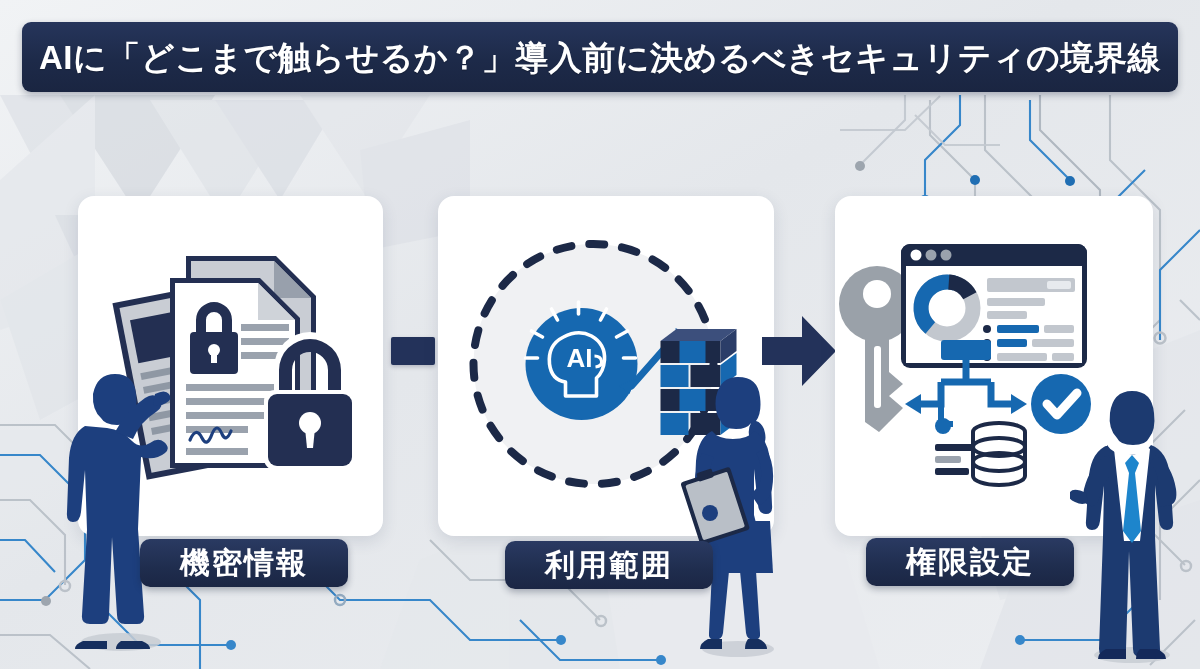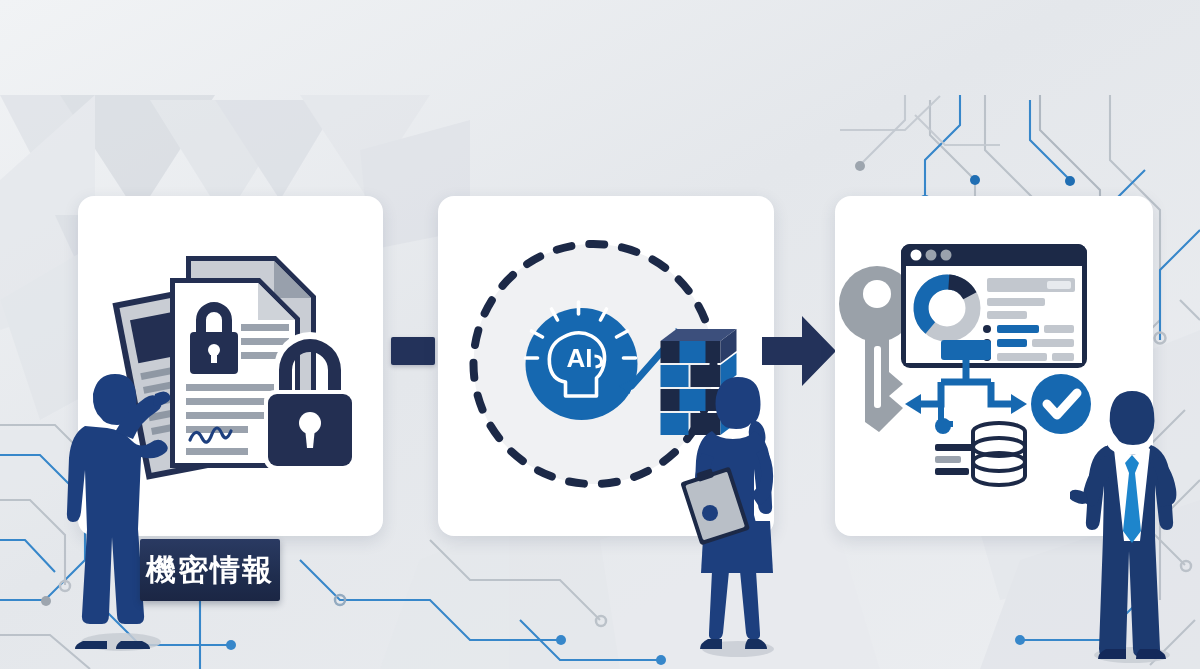--- a/index.html
+++ b/index.html
@@ -55,25 +55,25 @@
   #connector-2{position:absolute;left:762px;top:312px;width:74px;height:78px;}
 
   
   .person{position:absolute;}
   #person-1{left:55px;top:370px;width:130px;height:285px;}
   #person-2{left:680px;top:375px;width:115px;height:285px;}
   #person-3{left:1070px;top:385px;width:120px;height:280px;}
 
   
   .step-label{
-    position:absolute;height:62px;border-radius:2px;
+    position:absolute;height:48px;border-radius:10px;
     background:linear-gradient(180deg,#2a3a62 0%,#1f2d4e 60%,#1b2644 100%);
     box-shadow:0 3px 7px rgba(25,35,60,.33);
     display:flex;align-items:center;justify-content:center;
-    padding:0 6px;
+    padding:0 40px;
   }
   .step-label span{
     color:#ffffff;font-size:30px;font-weight:700;letter-spacing:2px;
     white-space:nowrap;line-height:1;
   }
   #label-1{left:140px;top:539px;}
   #label-2{left:505px;top:541px;}
   #label-3{left:866px;top:538px;}
 </style>
 </head>
@@ -154,20 +154,23 @@
       <circle cx="46" cy="601" r="5" fill="#9aa2ab" stroke="none"></circle>
       <circle cx="65" cy="586" r="5" fill="none" stroke="#b9c0c8" stroke-width="2.5"></circle>
       <circle cx="231" cy="645" r="5" fill="#2e82c9" stroke="none"></circle>
       <circle cx="561" cy="640" r="5" fill="#2e82c9" stroke="none"></circle>
       <circle cx="601" cy="621" r="5" fill="none" stroke="#b9c0c8" stroke-width="2.5"></circle>
       <circle cx="661" cy="660" r="5" fill="#2e82c9" stroke="none"></circle>
       <circle cx="340" cy="600" r="5" fill="none" stroke="#8fa7be" stroke-width="2.5"></circle>
     </g>
   </svg>
 
+  <div id="title-bar">
+    <div id="title-text">AIに「どこまで触らせるか？」導入前に決めるべきセキュリティの境界線</div>
+  </div>
 
 
   <div class="panel" id="panel-1">
     <svg class="panel-svg" viewBox="0 0 305 340">
 
       <g transform="rotate(-11 120 170)">
         <path d="M48 92 L150 92 L150 272 L48 272 Z" fill="#232f52"></path>
         <path d="M54 98 L144 98 L144 266 L54 266 Z" fill="#c9cdd4"></path>
         <rect x="62" y="112" width="72" height="44" fill="#232f52"></rect>
         <rect x="62" y="166" width="72" height="7" fill="#8f98a4"></rect>
@@ -399,14 +402,20 @@
 
     <path d="M86 70 q16 10 20 34 q2 14 -6 16 l-10 2 l-2 -16 q2 -18 -8 -28 z" fill="#1c3a70"></path>
 
     <path d="M36 264 q-8 4 -8 10 l28 0 l0 -10 z" fill="#14295a"></path>
     <path d="M70 264 q-4 4 -4 10 l30 0 q0 -6 -9 -10 z" fill="#14295a"></path>
   </svg>
 
   <div class="step-label" id="label-1">
     <span>機密情報</span>
   </div>
+  <div class="step-label" id="label-2">
+    <span>利用範囲</span>
+  </div>
+  <div class="step-label" id="label-3">
+    <span>権限設定</span>
+  </div>
 
 </div>
 
 </body></html>

